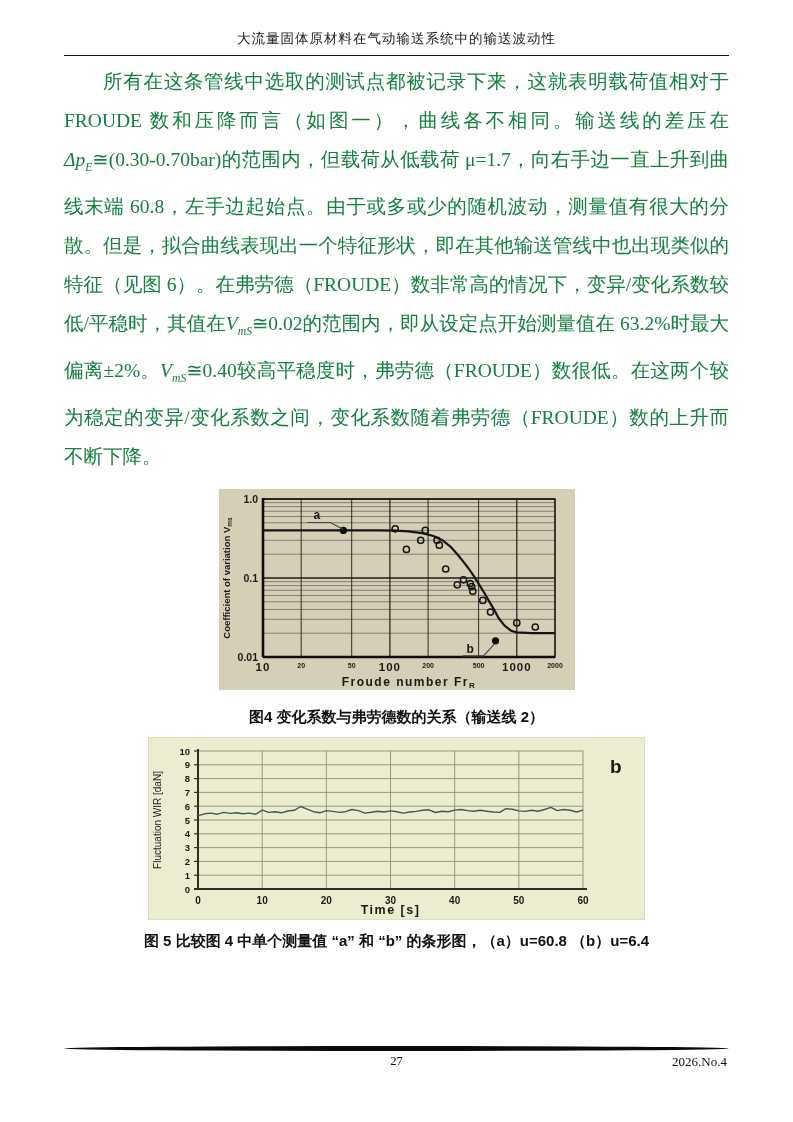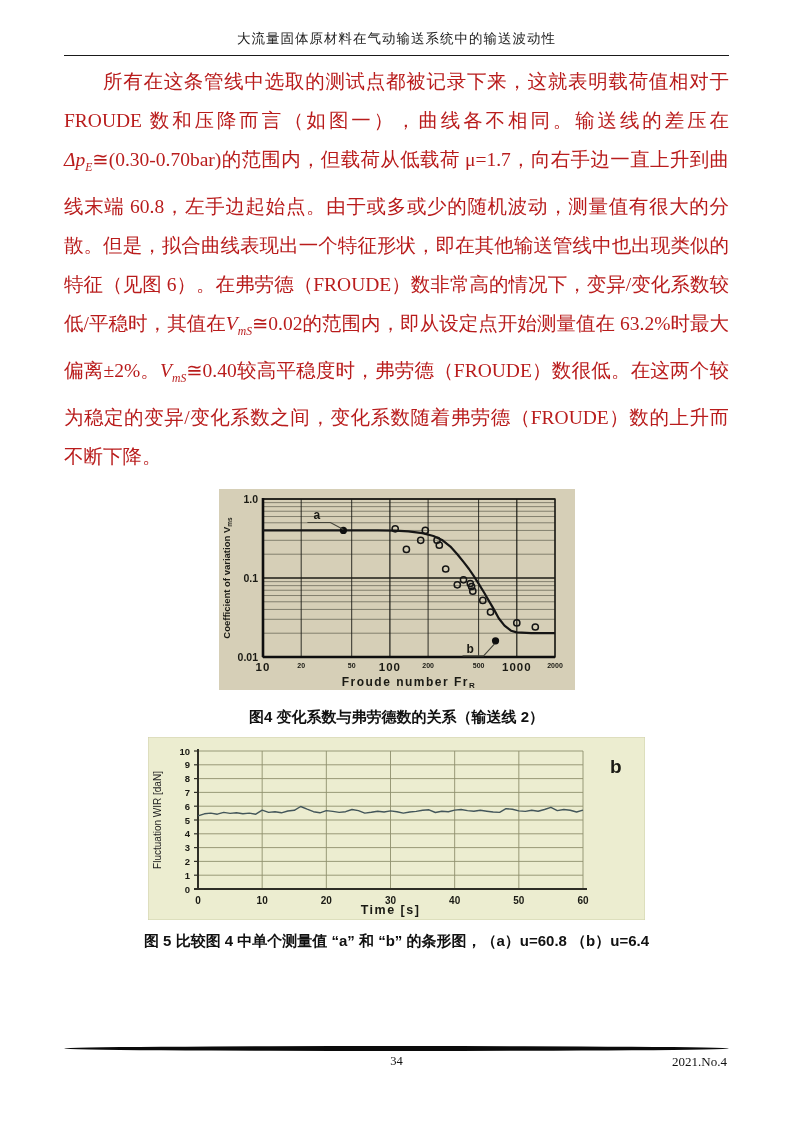--- a/index.html
+++ b/index.html
@@ -8,21 +8,21 @@
     width:793px; height:1122px; margin:0 auto; background:#ffffff;
     font-family:"Liberation Serif","DejaVu Serif",serif; color:#111;
     position:relative; overflow:hidden;
   }
   .header { padding-top:30px; }
   .header-title { text-align:center; font-size:13.5px; letter-spacing:1px; color:#1a1a1a; }
   .header-rule { margin:7px 64px 0 64px; border-top:1.5px solid #1a1a1a; height:0; }
   .body { padding:0 64px; }
   p.para {
     font-size:19.5px; line-height:39px; text-align:justify; margin:6px 0 0 0;
-    text-indent:39px; color:#b91c1c;
+    text-indent:39px; color:#15803d;
   }
   p.para-follow { margin-top:8px; }
   .math { white-space:nowrap; }
   .math i { font-style:italic; }
   .math sub { font-size:0.6em; font-style:italic; }
   figure { margin:0; text-align:center; }
   .fig4-wrap { margin-top:13px; }
   .fig5-wrap { margin-top:10px; }
   .caption {
     font-family:"Liberation Sans","DejaVu Sans",sans-serif; font-weight:bold;
@@ -181,18 +181,18 @@
           <text x="13" y="83" font-size="10" font-family="&quot;Liberation Sans&quot;,&quot;DejaVu Sans&quot;,sans-serif" fill="#222" font-weight="normal" text-anchor="middle" transform="rotate(-90 13 83)">Fluctuation WIR [daN]</text>
         </svg>
     </figure>
     <div class="caption caption-2">图 5 比较图 4 中单个测量值 “a” 和 “b” 的条形图，（a）u=60.8 （b）u=6.4</div>
 
   </div>
 
   <div class="footer">
     <div class="footer-rule"></div>
     <div class="footer-row">
-      <span class="footer-page">34</span>
-      <span class="footer-issue">2021.No.4</span>
+      <span class="footer-page">27</span>
+      <span class="footer-issue">2026.No.4</span>
     </div>
   </div>
 
 </div>
 
 </body></html>

